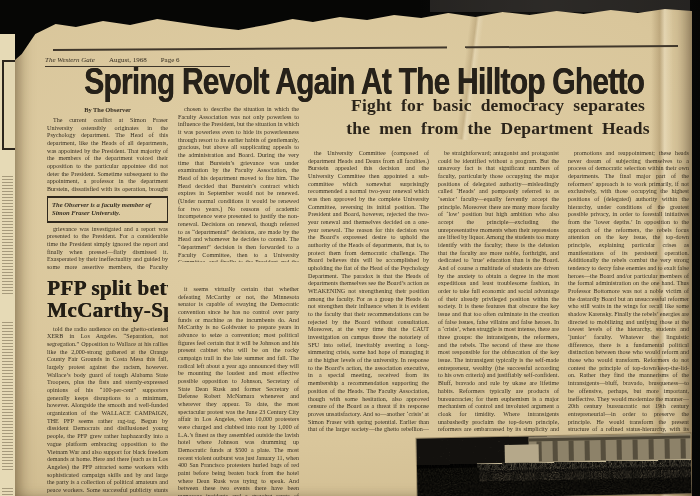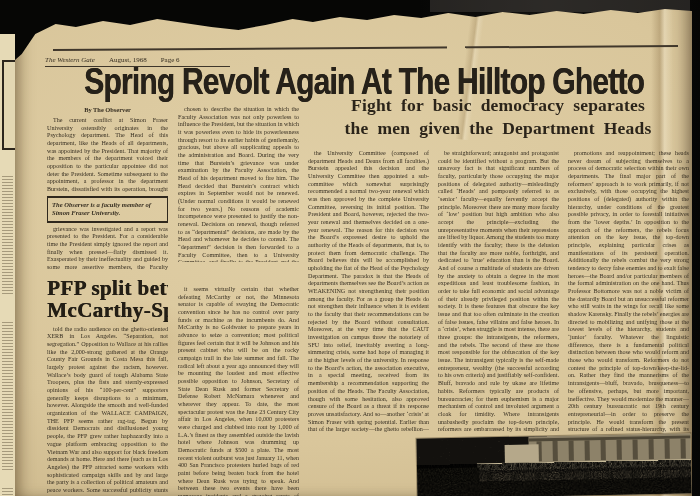--- a/index.html
+++ b/index.html
@@ -92,21 +92,21 @@
   <div class="masthead">
     <span class="mtitle">The Western Gate</span>
     <span>August, 1968</span>
     <span>Page 6</span>
   </div>
 
   <div class="headline">Spring Revolt Again At The Hilltop Ghetto</div>
 
   <div class="subhead">
     <div>Fight for basic democracy separates</div>
-    <div>the men given the Department Heads</div>
+    <div>the men from the Department Heads</div>
   </div>
 
   <div class="col c1">
     <div class="byline">By The Observer</div>
     <p class="clip-a">The current conflict at Simon Fraser University ostensibly originates in the Psychology department. The Head of this department, like the Heads of all departments, was appointed by the President. That majority of the members of the department voiced their opposition to the particular appointee did not deter the President. Sometime subsequent to the appointment, a professor in the department Burstein, dissatisfied with its operation, brought a formal grievance before the appropriate body of the Faculty Association. This</p>
     <div class="obs-box">The Observer is a faculty member of Simon Fraser University.</div>
     <p class="clip-b">grievance was investigated and a report was presented to the President. For a considerable time the President simply ignored the report and finally when pressed—flatly dismissed it. Exasperated by their ineffectuality and guided by some more assertive members, the Faculty Association appealed to the Canadian Association of University Teachers to come to Simon Fraser to investigate the “breakdown of communications” between faculty and administration. Breakdown in communications was the euphemism</p>
     <div class="pfp-head">
       <div>PFP split between</div>
       <div><span>McCarthy-Spock</span></div>

